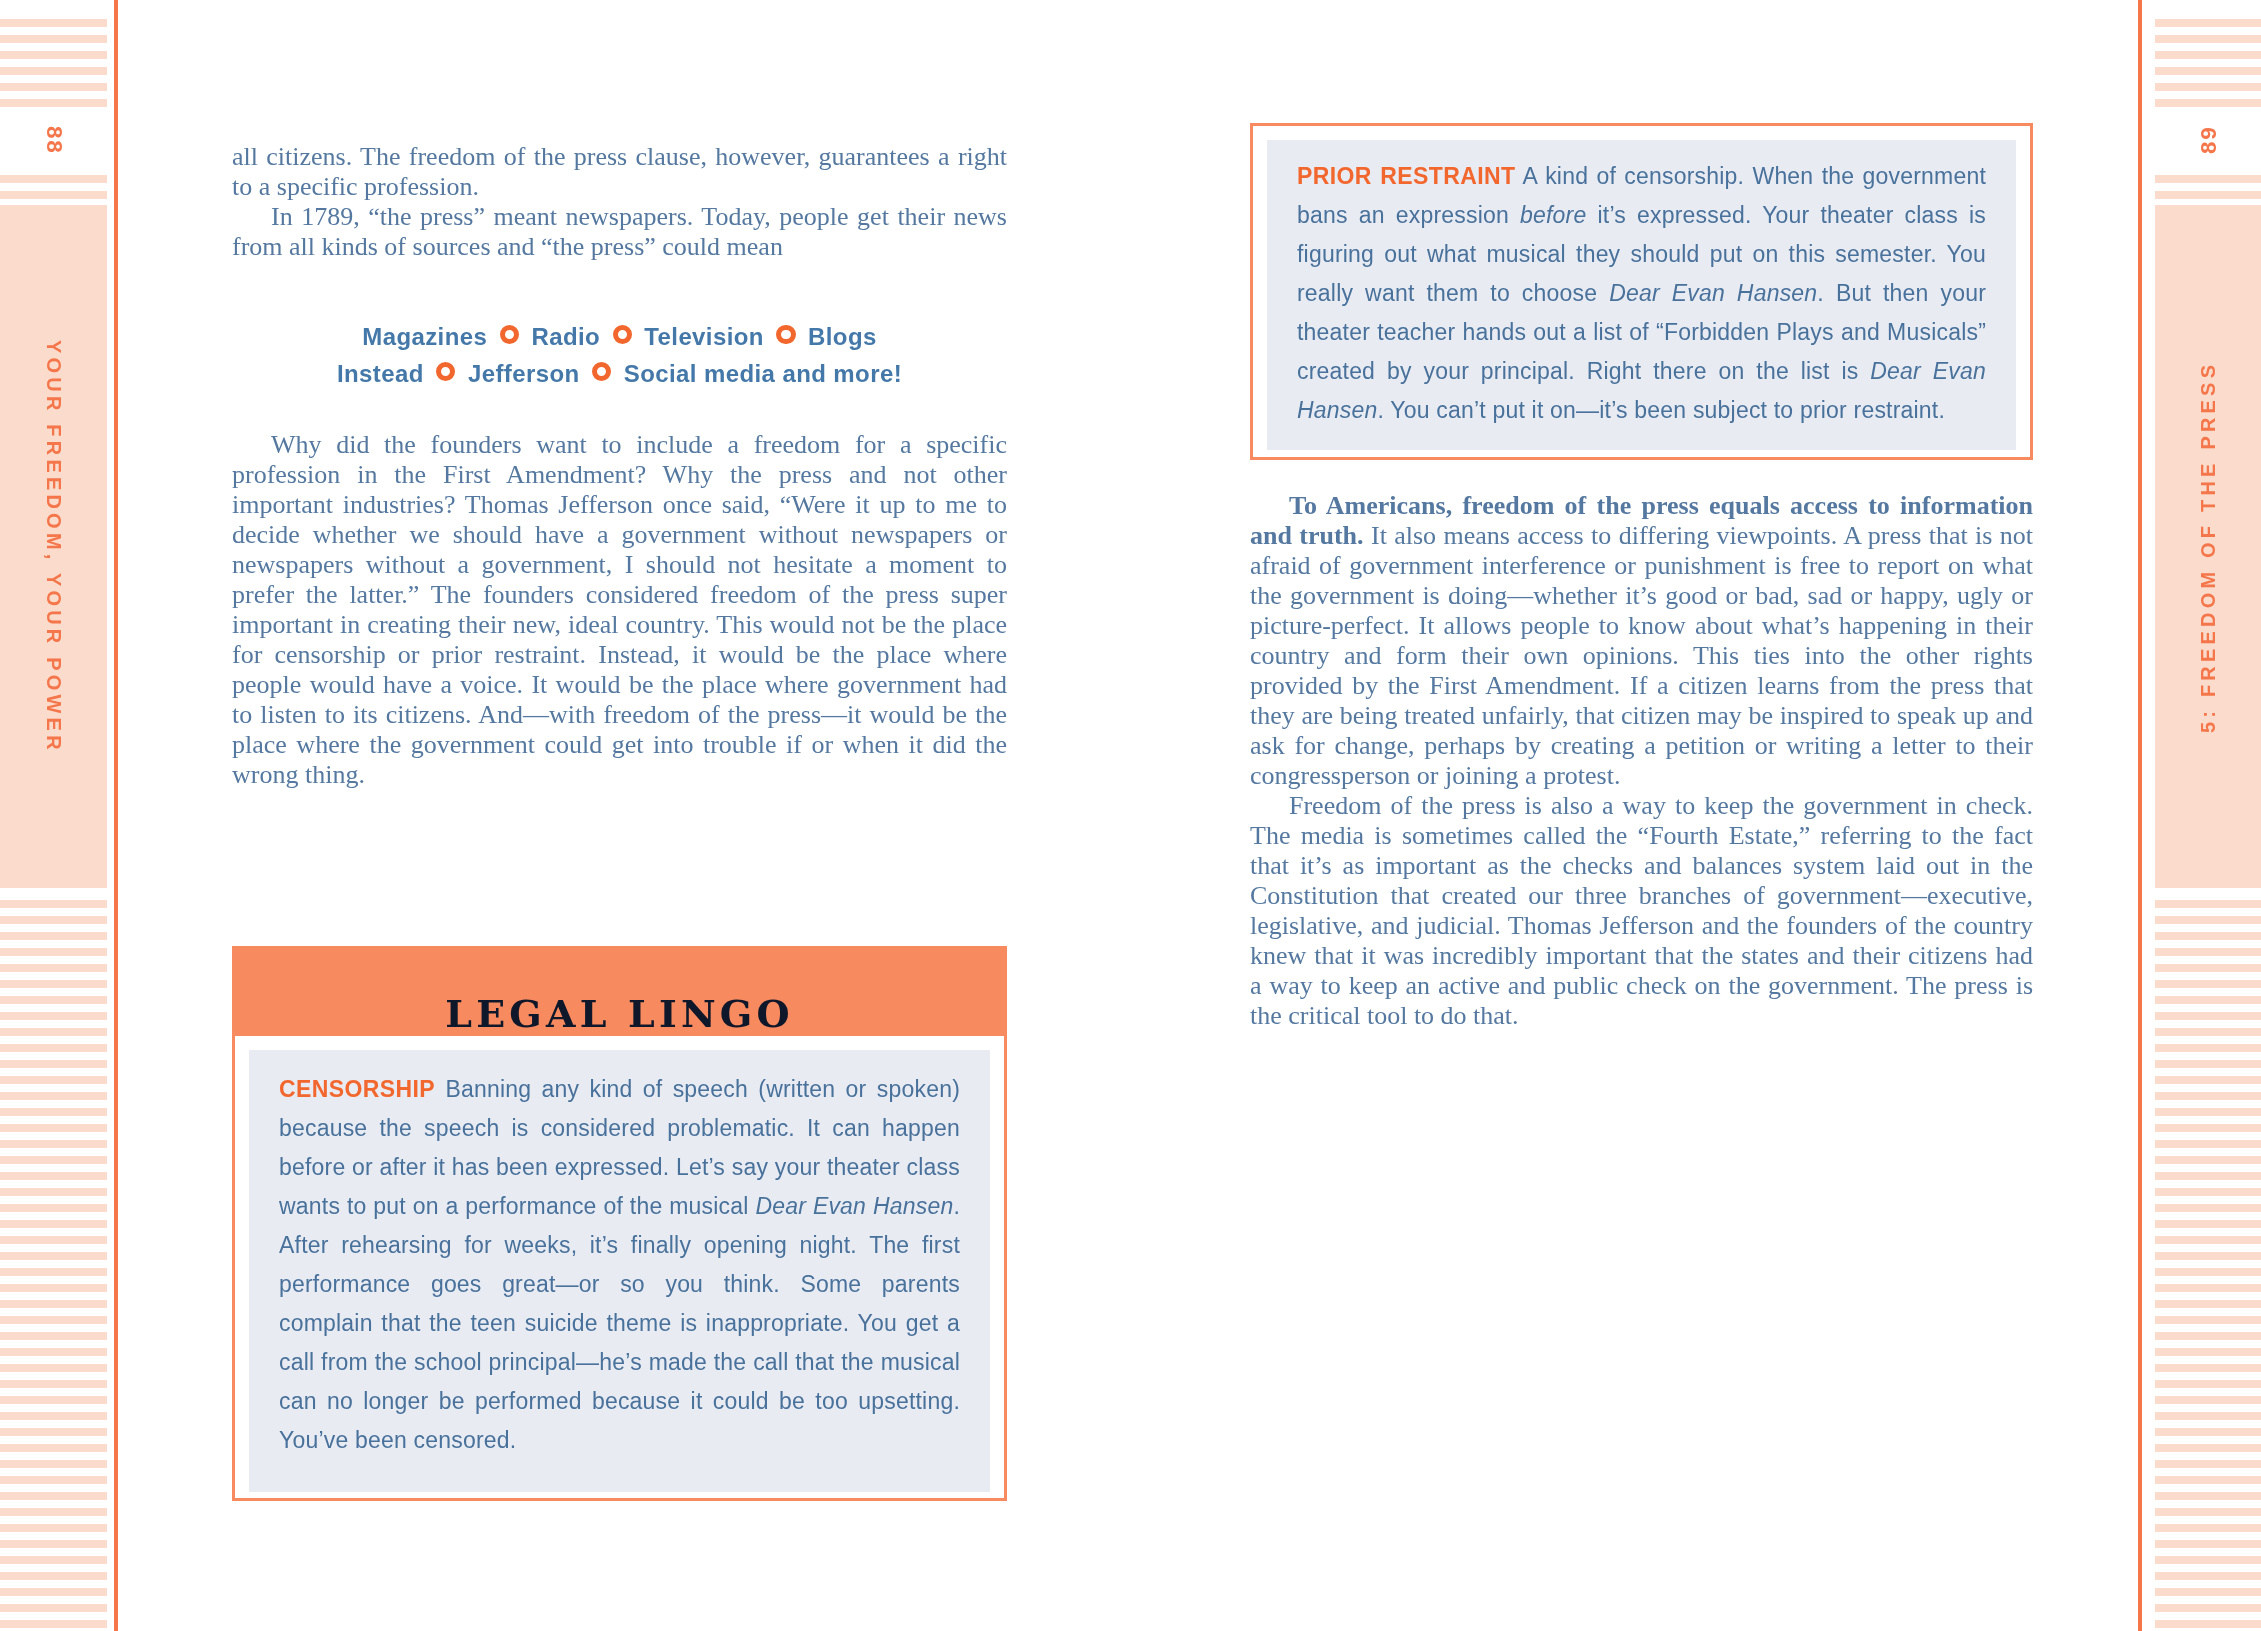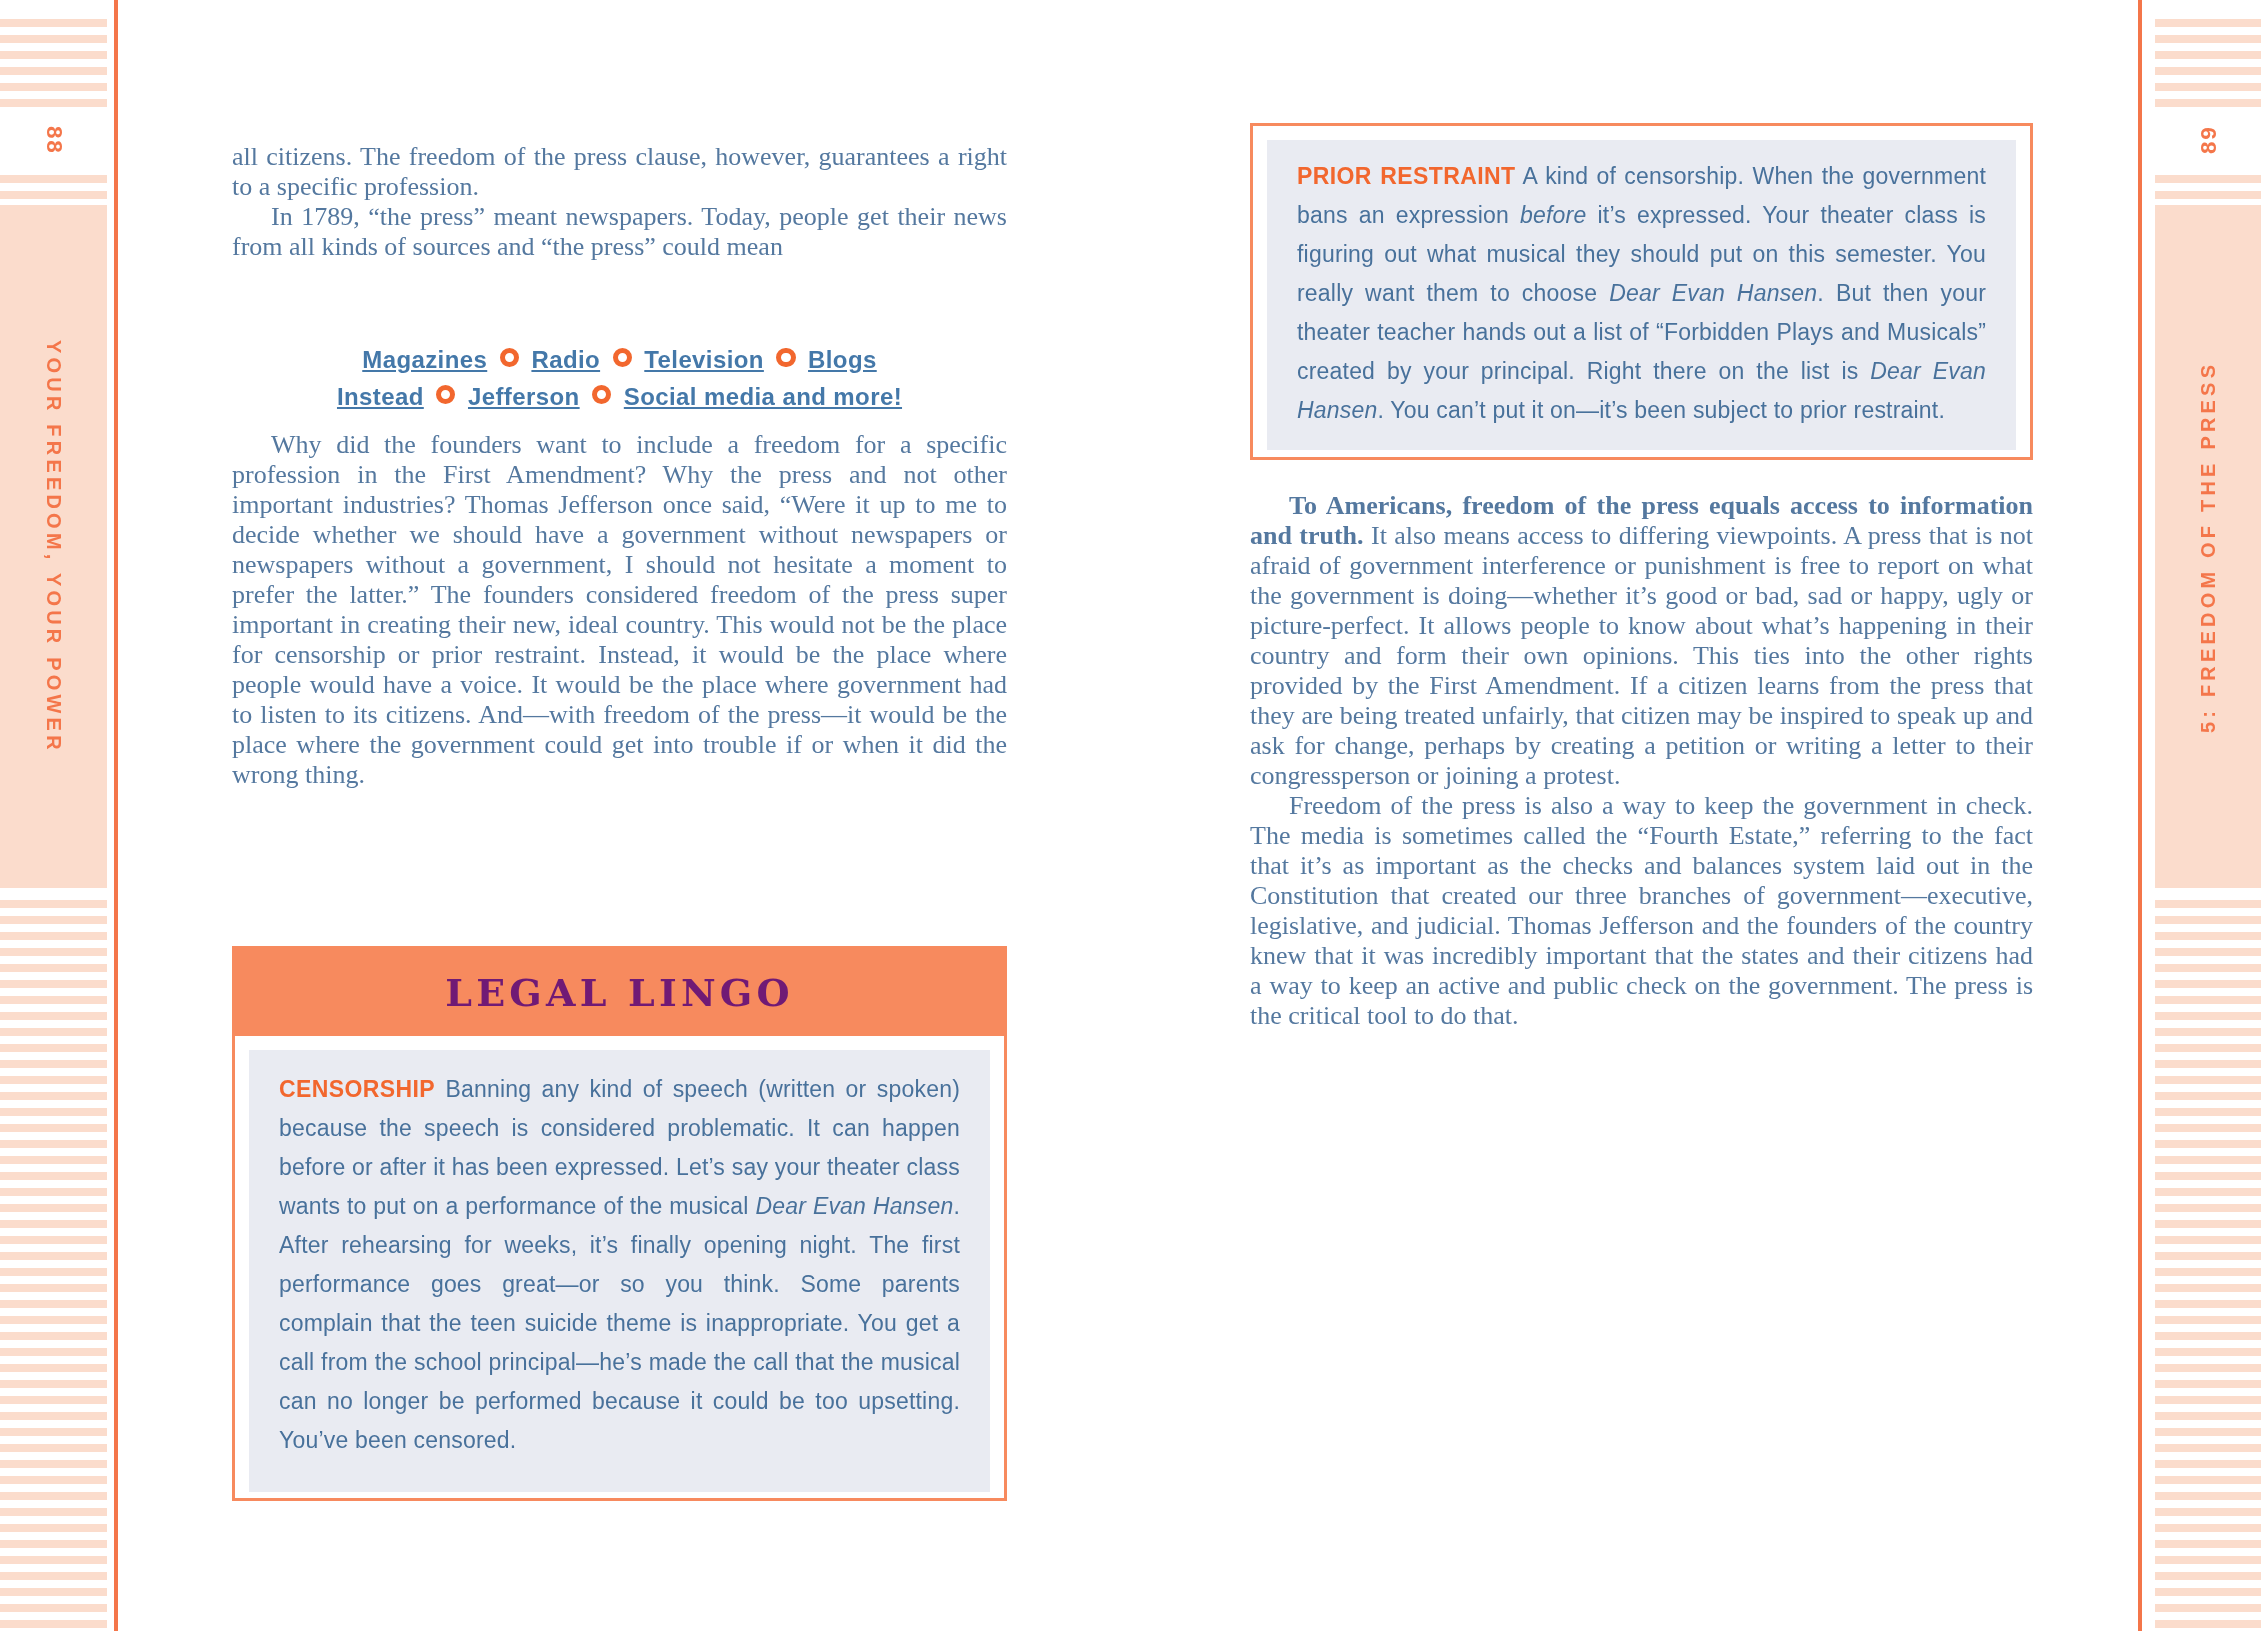--- a/index.html
+++ b/index.html
@@ -52,22 +52,22 @@
     font-family:"Liberation Sans",sans-serif;font-weight:bold;font-size:24px;
     line-height:37px;color:var(--blue-list);letter-spacing:0.4px;
   }
   .donut{
     display:inline-block;width:9.2px;height:9.2px;border:5px solid var(--orange-accent);
     border-radius:50%;margin:0 12.5px;vertical-align:0.8px;
   }
   
   .callout{position:absolute;background:#ffffff;border:3.3px solid var(--orange-header);box-sizing:border-box;}
   .callout-header{
-    height:87px;background:var(--orange-header);display:flex;align-items:center;justify-content:center;
-    font-family:"DejaVu Serif",serif;font-weight:bold;font-size:38px;letter-spacing:4.2px;color:#701a75;
+    height:87px;background:var(--orange-header);display:flex;align-items:flex-end;justify-content:center;
+    font-family:"DejaVu Serif",serif;font-weight:bold;font-size:38px;letter-spacing:4.2px;color:#0f172a;
   }
   .callout-inner{
     margin:14px;background:var(--box-bg);padding:20px 30px;box-sizing:border-box;
     font-family:"Liberation Sans",sans-serif;font-size:23px;line-height:39px;
     color:var(--blue-sans);text-align:justify;letter-spacing:0.2px;
   }
   .term{font-weight:bold;color:var(--orange-accent);letter-spacing:0.4px;}
   .it{font-style:italic;}
 </style>
 </head>
@@ -86,21 +86,21 @@
       <span>YOUR FREEDOM, YOUR POWER</span>
     </div>
     <div class="stripes" style="left:0;top:900px;height:732px;"></div>
     <div class="vrule" style="left:114px;"></div>
 
     <div class="col serif" style="left:232px;top:142px;width:775px;">
       <p class="noindent">all citizens. The freedom of the press clause, however, guarantees a right to a specific profession.</p>
       <p>In 1789, “the press” meant newspapers. Today, people get their news from all kinds of sources and “the press” could mean</p>
     </div>
 
-    <div class="media-list" style="left:232px;top:341px;width:775px;text-decoration:underline;">
+    <div class="media-list" style="left:232px;top:318px;width:775px;">
       <div><span>Magazines</span><span class="donut"></span><span>Radio</span><span class="donut"></span><span>Television</span><span class="donut"></span><span>Blogs</span>
       </div>
       <div><span>Instead</span><span class="donut"></span><span>Jefferson</span><span class="donut"></span><span>Social media and more!</span>
       </div>
     </div>
 
     <div class="col serif" style="left:232px;top:430px;width:775px;">
       <p>Why did the founders want to include a freedom for a specific profession in the First Amendment? Why the press and not other important industries? Thomas Jefferson once said, “Were it up to me to decide whether we should have a government without newspapers or newspapers without a government, I should not hesitate a moment to prefer the latter.” The founders considered freedom of the press super important in creating their new, ideal country. This would not be the place for censorship or prior restraint. Instead, it would be the place where people would have a voice. It would be the place where government had to listen to its citizens. And—with freedom of the press—it would be the place where the government could get into trouble if or when it did the wrong thing.</p>
     </div>
 

